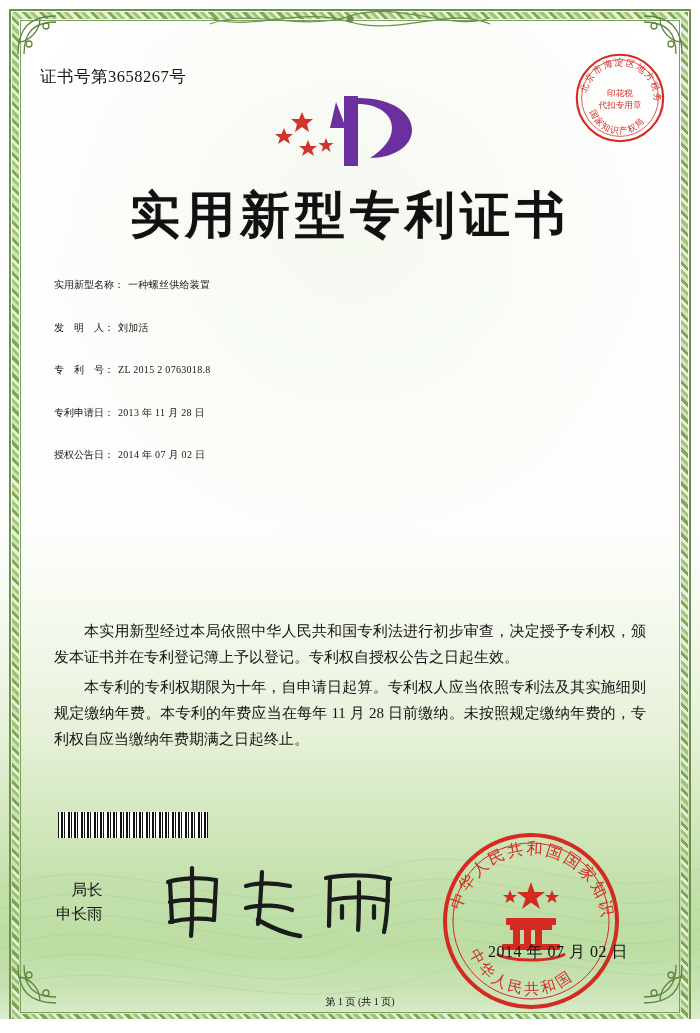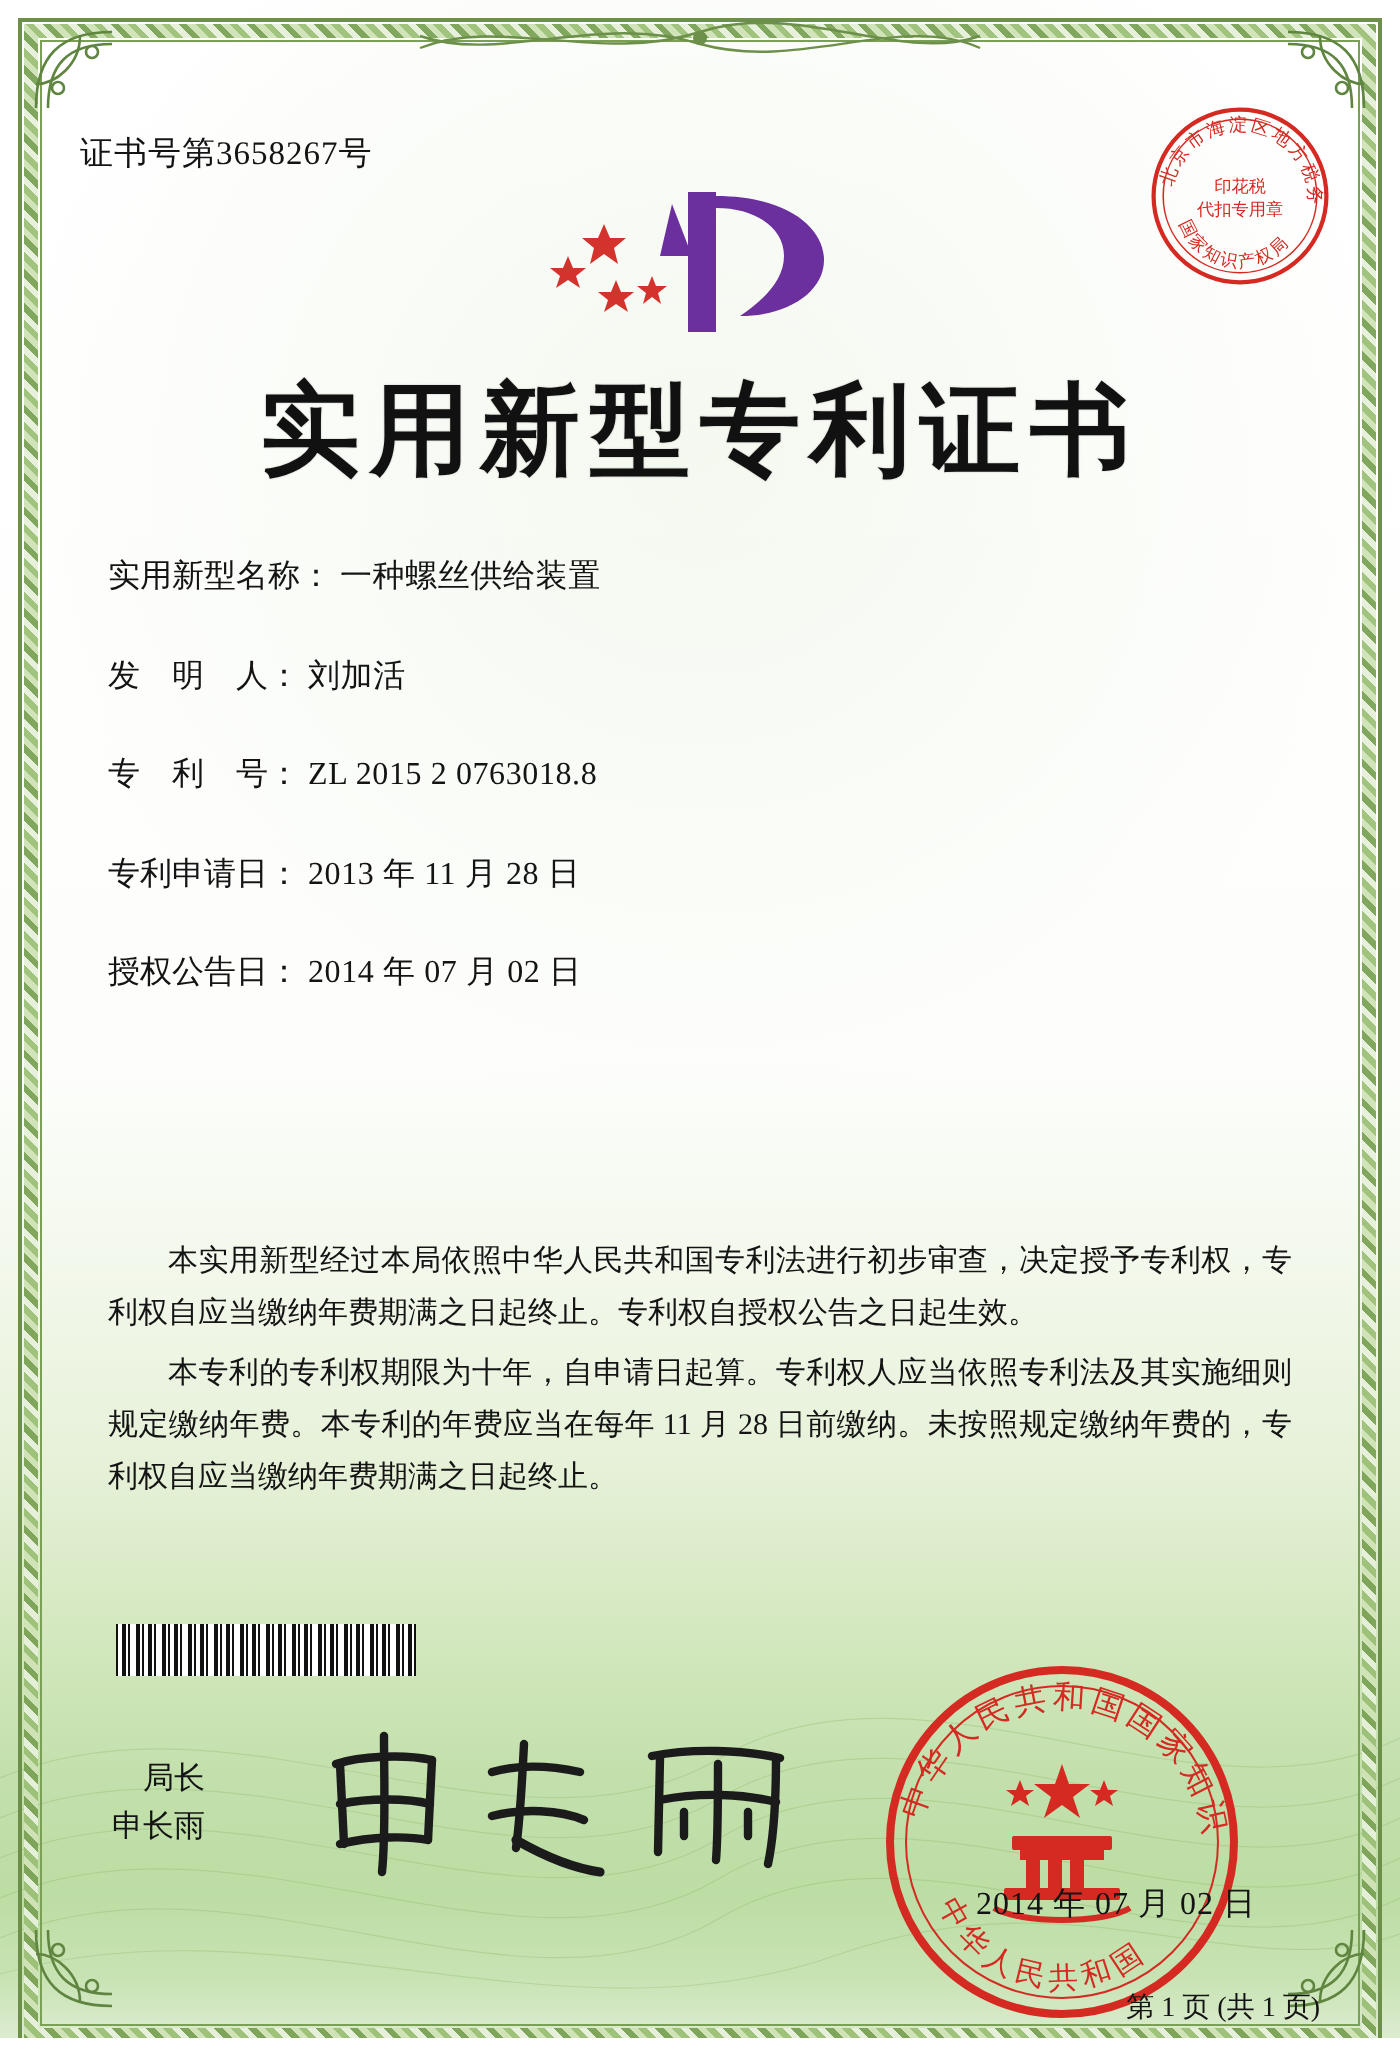--- a/index.html
+++ b/index.html
@@ -134,21 +134,21 @@
   
   .fields {
     position: absolute;
     left: 14px; top: 238px;
     width: 600px;
   }
   .field {
     display: flex;
     align-items: baseline;
     margin-bottom: 28.5px;
-    font-size: 16px;
+    font-size: 10px;
     color: #141414;
   }
   .field .lbl {
     white-space: pre;
     flex: 0 0 auto;
   }
   .field .val {
     margin-left: 4px;
     letter-spacing: .3px;
   }
@@ -228,24 +228,24 @@
     position: absolute;
     right: 32px; top: 902px;
     font-size: 16px;
     letter-spacing: .5px;
     color: #141414;
     font-family: "Liberation Serif", "DejaVu Serif", serif;
   }
 
   .page-foot {
     position: absolute;
-    left: 0; top: 955px;
+    left: 10px; top: 955px;
     width: 620px;
-    text-align: right;
-    font-size: 14px;
+    text-align: center;
+    font-size: 10px;
     color: #141414;
   }
 
   
   .guilloche {
     position: absolute;
     left: 0; bottom: 0; width: 700px; height: 250px;
     pointer-events: none;
     opacity: .35;
   }
@@ -395,21 +395,21 @@
 
 
       <div class="field">
         <span class="lbl">授权公告日：</span>
         <span class="val">2014 年 07 月 02 日</span>
       </div>
 
     </div>
 
     <div class="paras">
-      <p>本实用新型经过本局依照中华人民共和国专利法进行初步审查，决定授予专利权，专利权自应当缴纳年费期满之日起终止。专利权自授权公告之日起生效。</p>
+      <p>本实用新型经过本局依照中华人民共和国专利法进行初步审查，决定授予专利权，颁发本证书并在专利登记簿上予以登记。专利权自授权公告之日起生效。</p>
       <p>本专利的专利权期限为十年，自申请日起算。专利权人应当依照专利法及其实施细则规定缴纳年费。本专利的年费应当在每年 11 月 28 日前缴纳。未按照规定缴纳年费的，专利权自应当缴纳年费期满之日起终止。</p>
     </div>
 
     <div class="barcode"></div>
 
     <div class="sig-label">
       <div>局长</div>
       <div>申长雨</div>
     </div>
 

